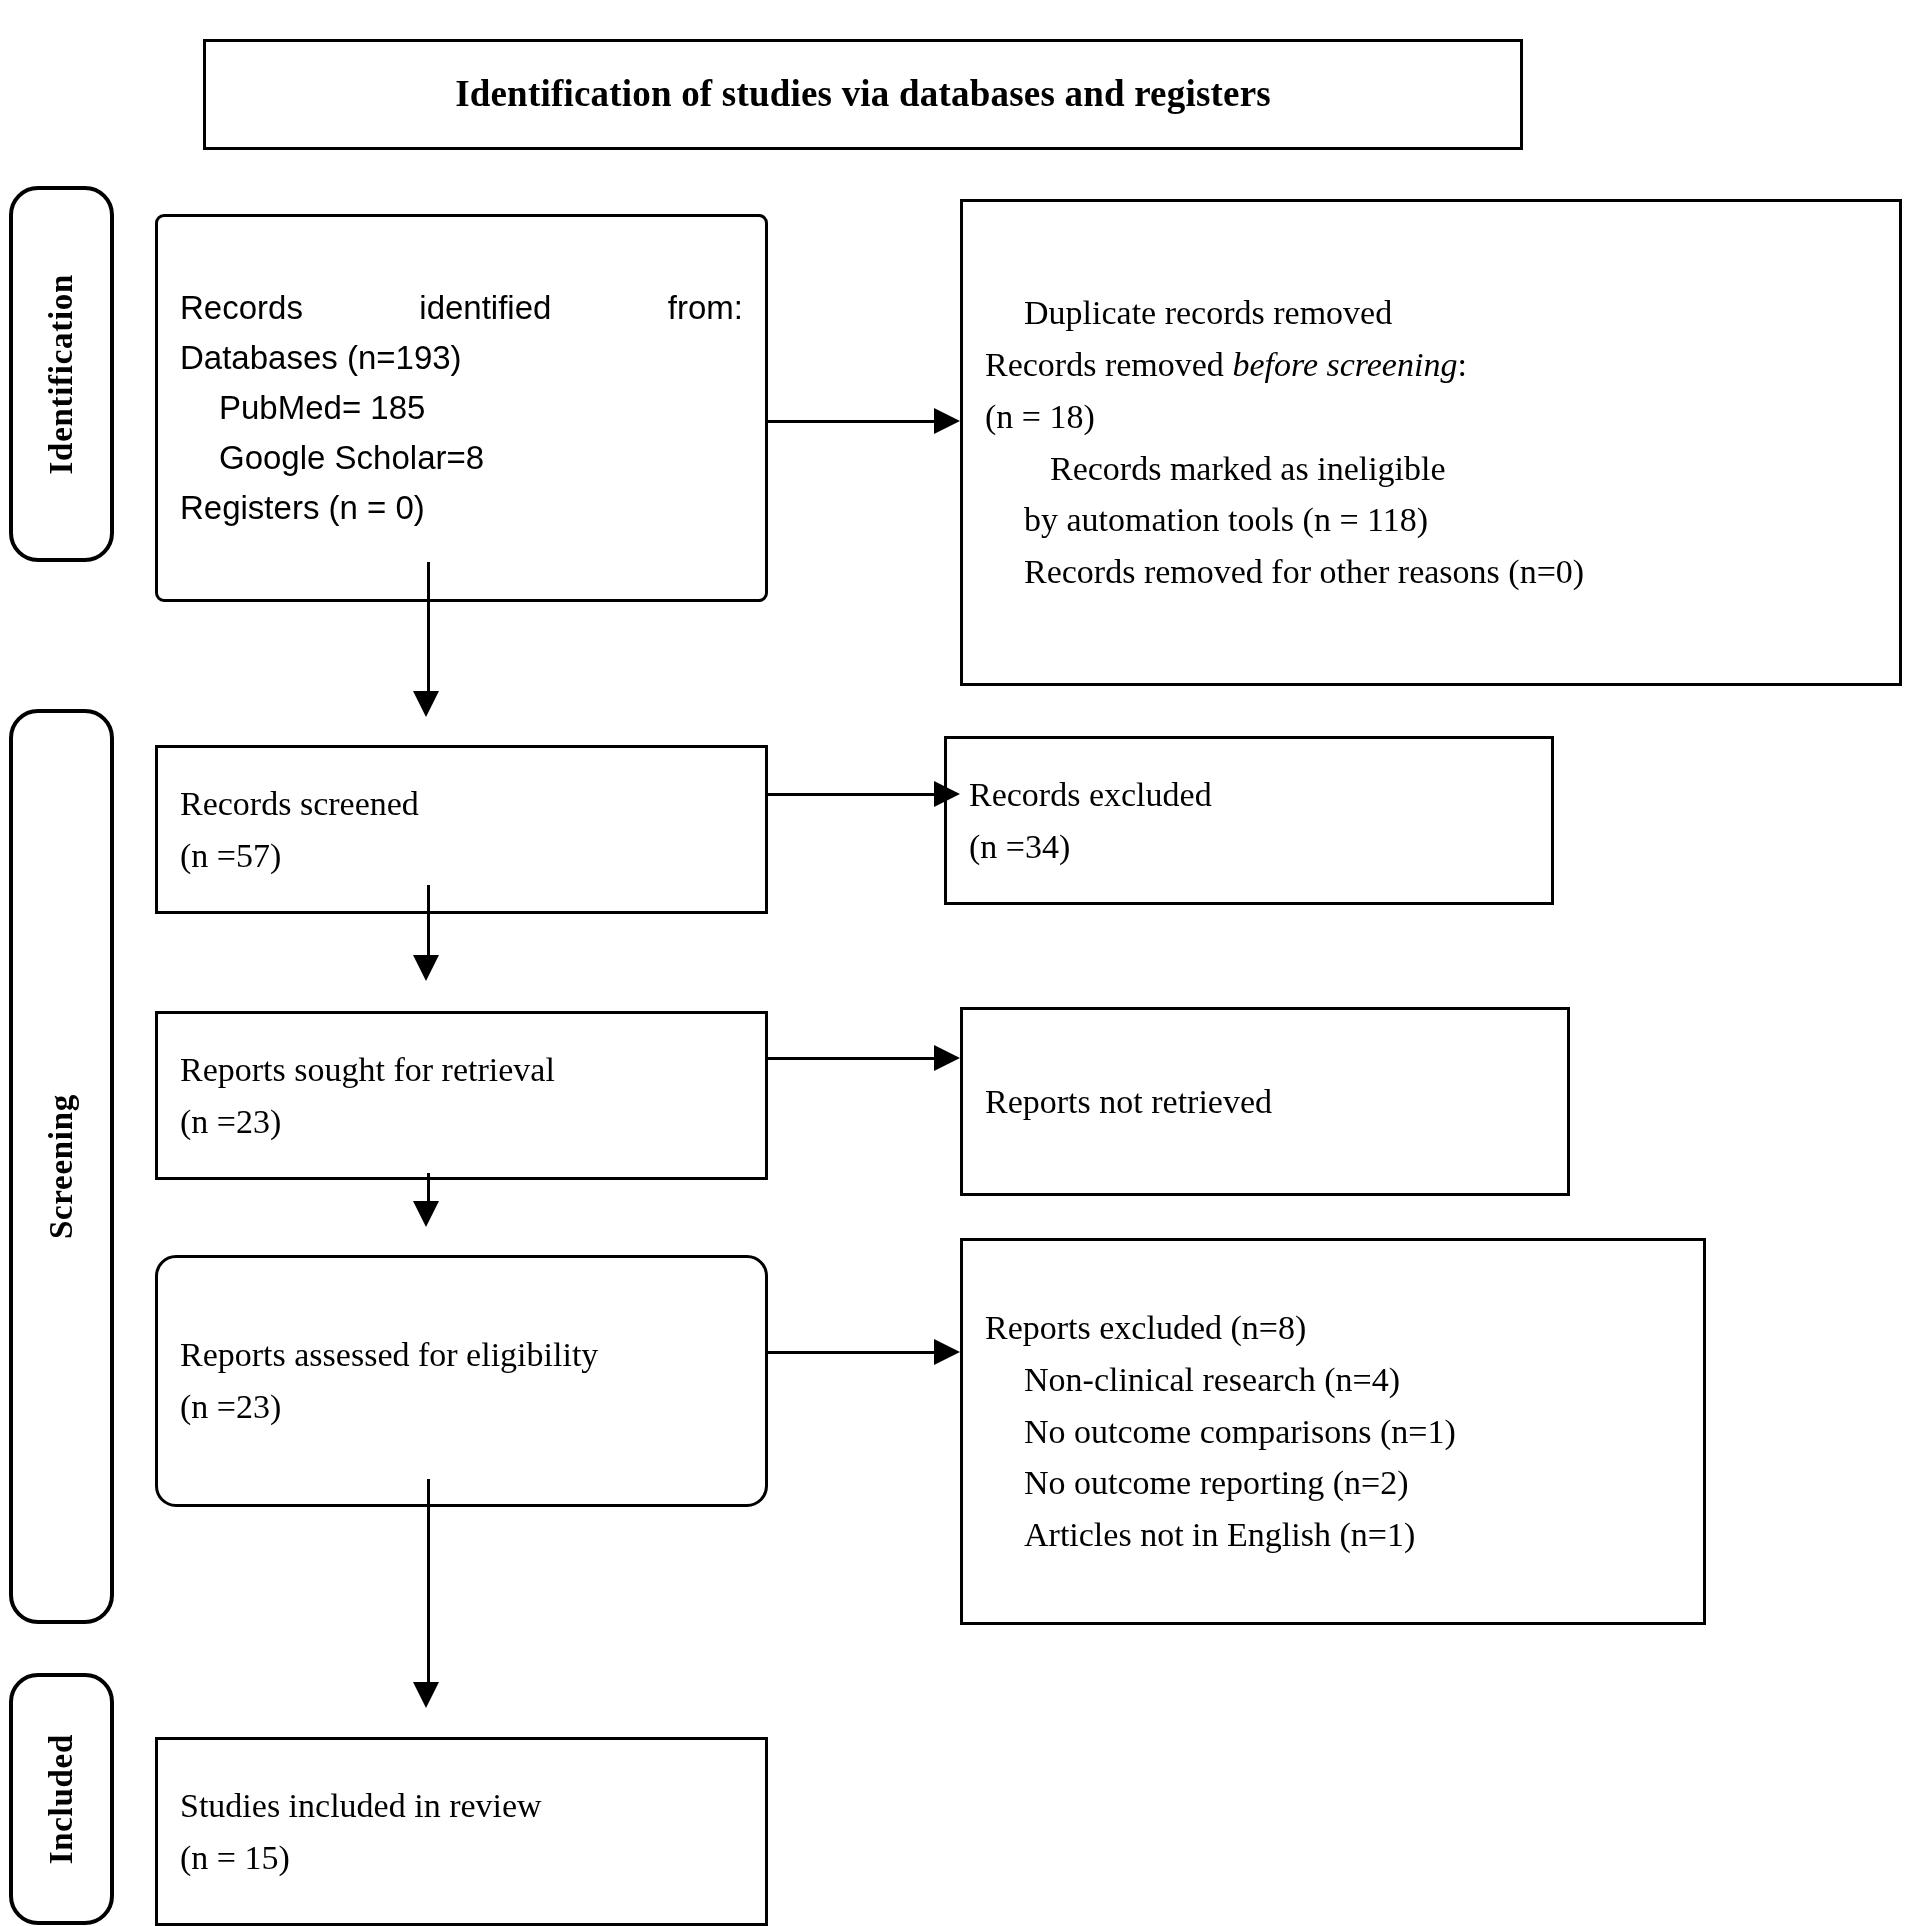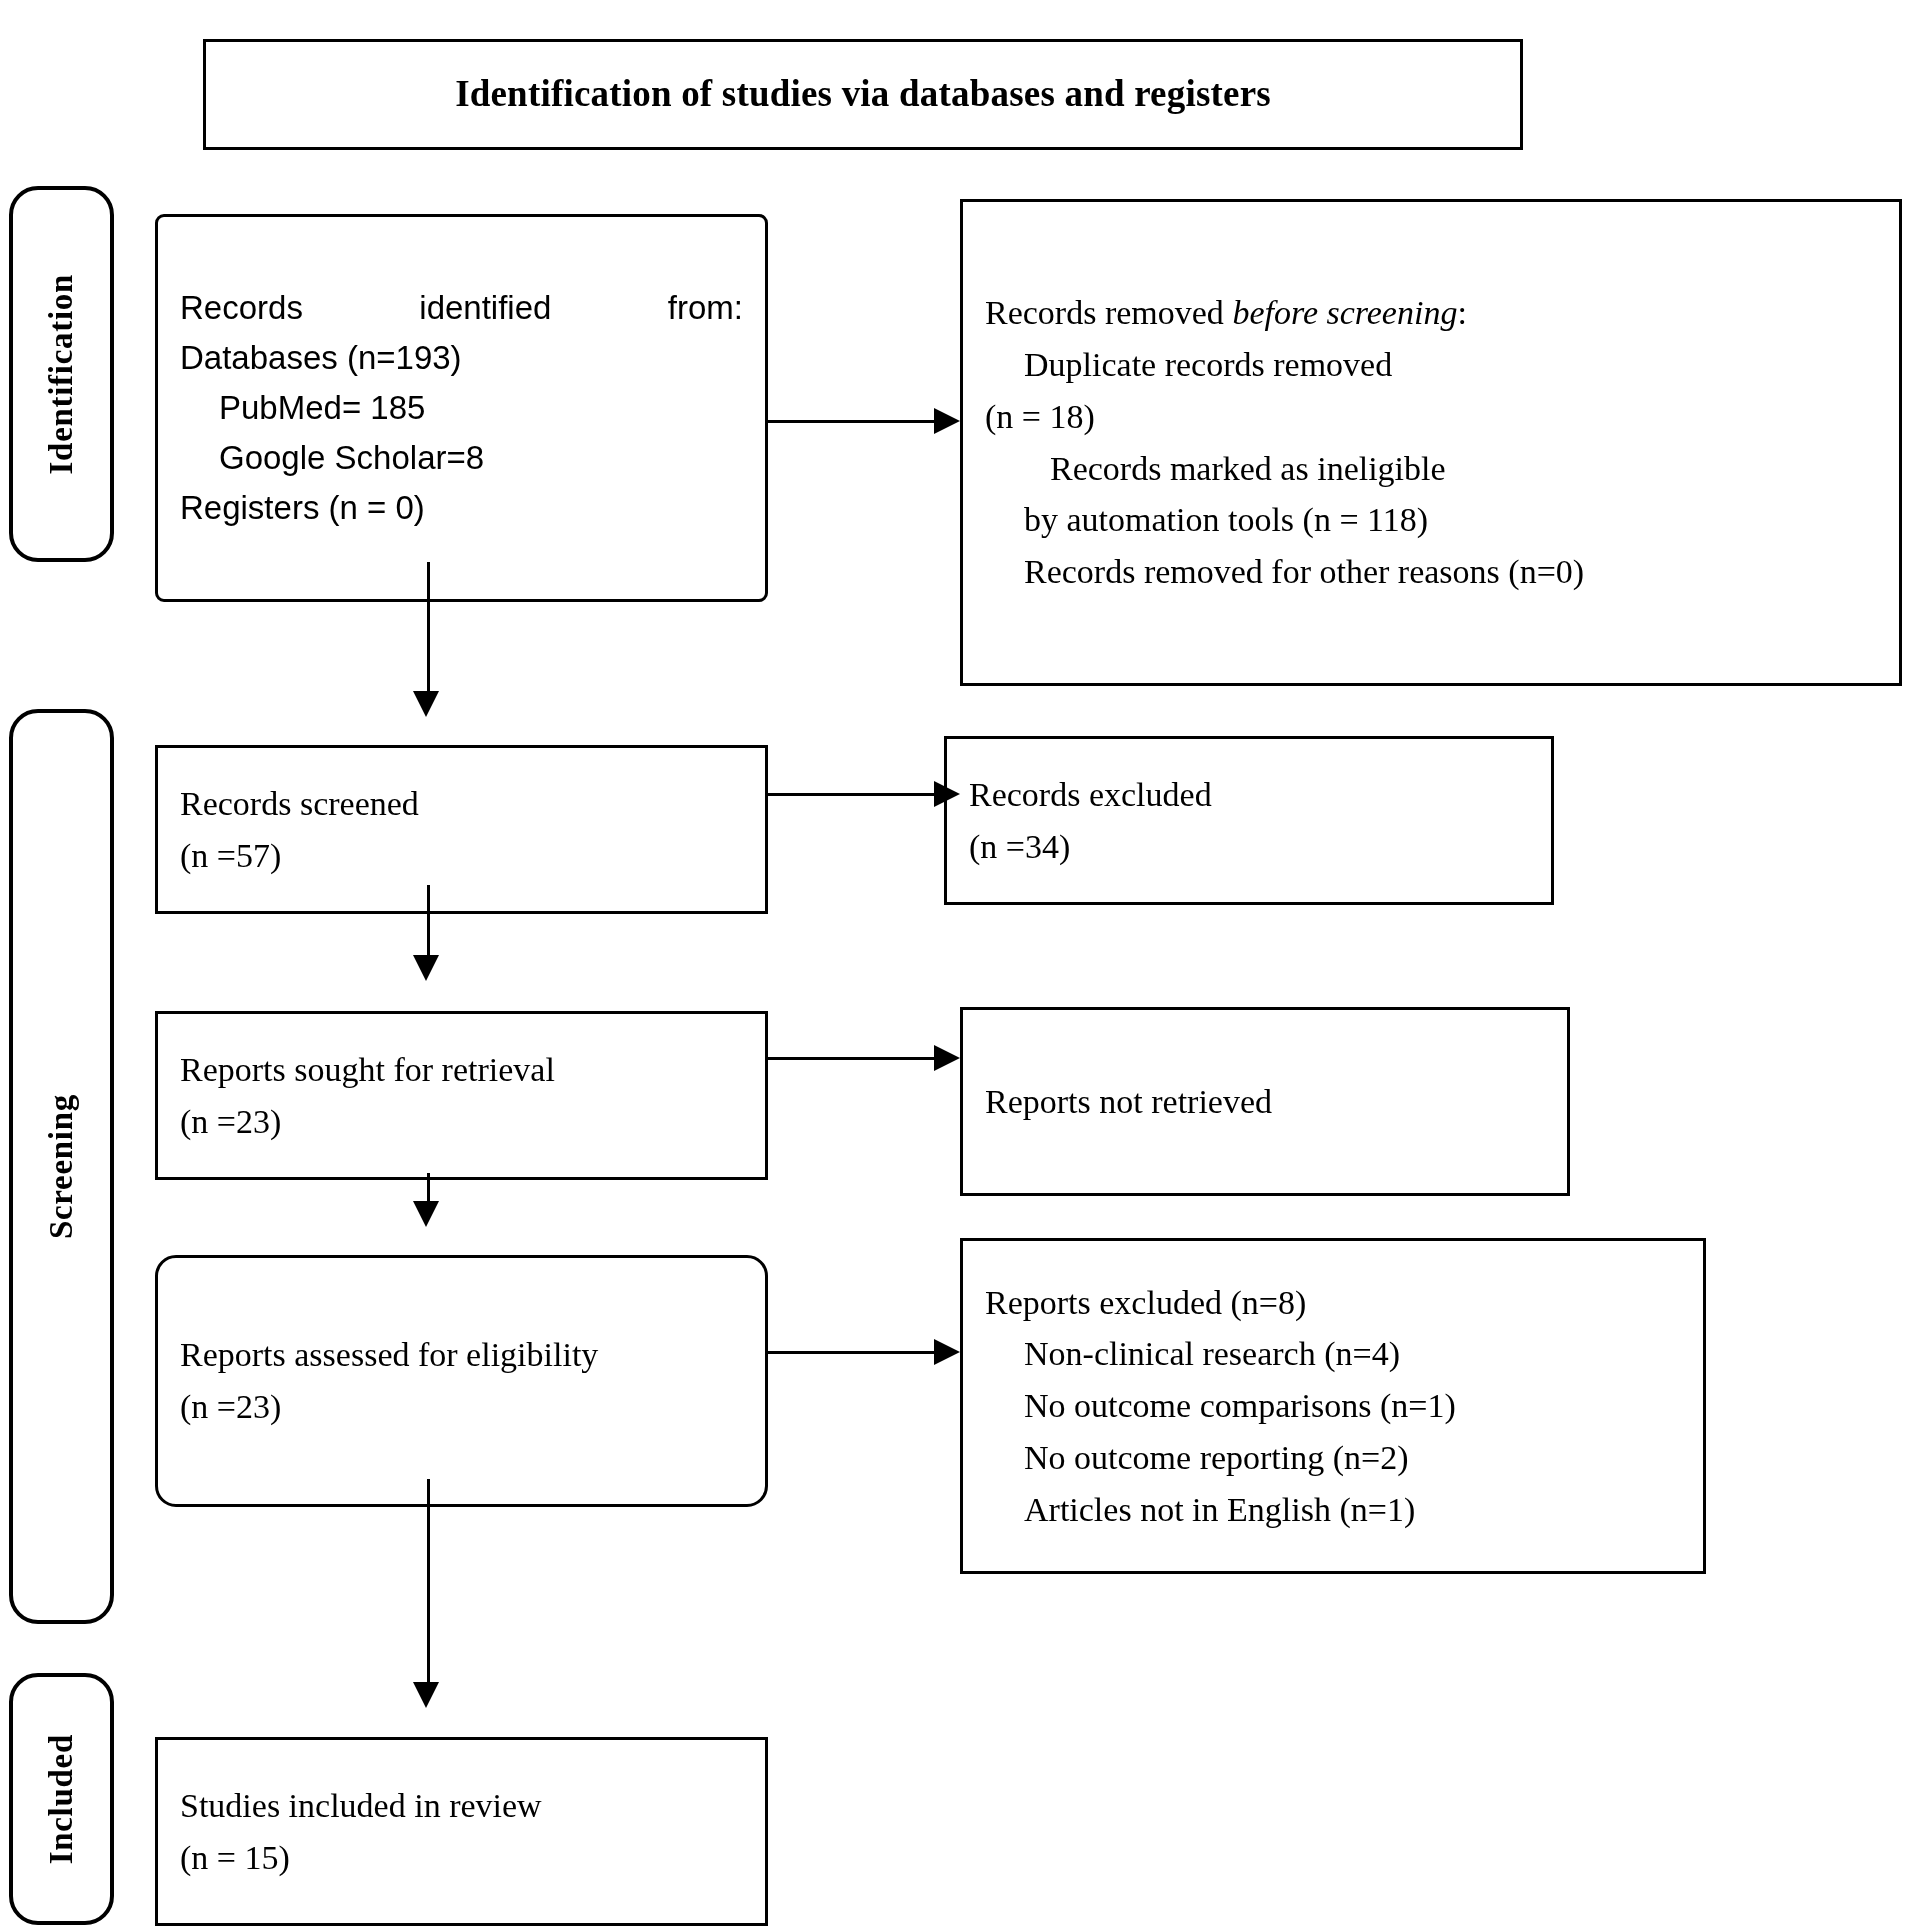--- a/index.html
+++ b/index.html
@@ -76,21 +76,21 @@
   #rail-included       { left: 9.1px; top: 1673px; width: 105px; height: 252px; }
 
   
   #box-identified     { left: 155px;  top: 186px;  width: 613px;  height: 388px; border-radius: 9px; }
   #box-removed        { left: 960px; top: 171px;  width: 942px; height: 487px; }
   #box-screened       { left: 155px;  top: 717px; width: 613px;  height: 169px; }
   #box-rec-excluded   { left: 944px; top: 708px; width: 610px;  height: 169px; }
   #box-sought         { left: 155px;  top: 983px; width: 613px;  height: 169px; text-decoration: underline; }
   #box-not-retrieved  { left: 960px; top: 979px; width: 610px;  height: 189px; }
   #box-eligibility    { left: 155px;  top: 1227px; width: 613px;  height: 252px; border-radius: 21px; }
-  #box-rep-excluded   { left: 960px; top: 1210px; width: 746px; height: 336px; }
+  #box-rep-excluded   { left: 960px; top: 1210px; width: 746px; height: 387px; }
   #box-included       { left: 155px;  top: 1709px; width: 613px;  height: 189px; }
 
   
   .ln {
     font-size: 34px;
     line-height: 1.52;
     white-space: nowrap;
   }
   .ln.sans {
     font-family: "Liberation Sans", "DejaVu Sans", sans-serif;
@@ -191,22 +191,22 @@
       </div>
       <div class="ln sans">Databases (n=193)</div>
       <div class="ln sans ind1">PubMed= 185</div>
       <div class="ln sans ind1">Google Scholar=8</div>
       <div class="ln sans">Registers (n = 0)</div>
     </div>
   </div>
 
   <div class="box" id="box-removed">
     <div class="box-inner">
+      <div class="ln ind1">Duplicate records removed</div>
       <div class="ln"><span>Records removed </span><span class="ital">before screening</span><span>:</span></div>
-      <div class="ln ind1">Duplicate records removed</div>
       <div class="ln">(n = 18)</div>
       <div class="ln ind2">Records marked as ineligible</div>
       <div class="ln ind1">by automation tools (n = 118)</div>
       <div class="ln ind1">Records removed for other reasons (n=0)</div>
     </div>
   </div>
 
   <div class="box" id="box-screened">
     <div class="box-inner">
       <div class="ln">Records screened</div>

